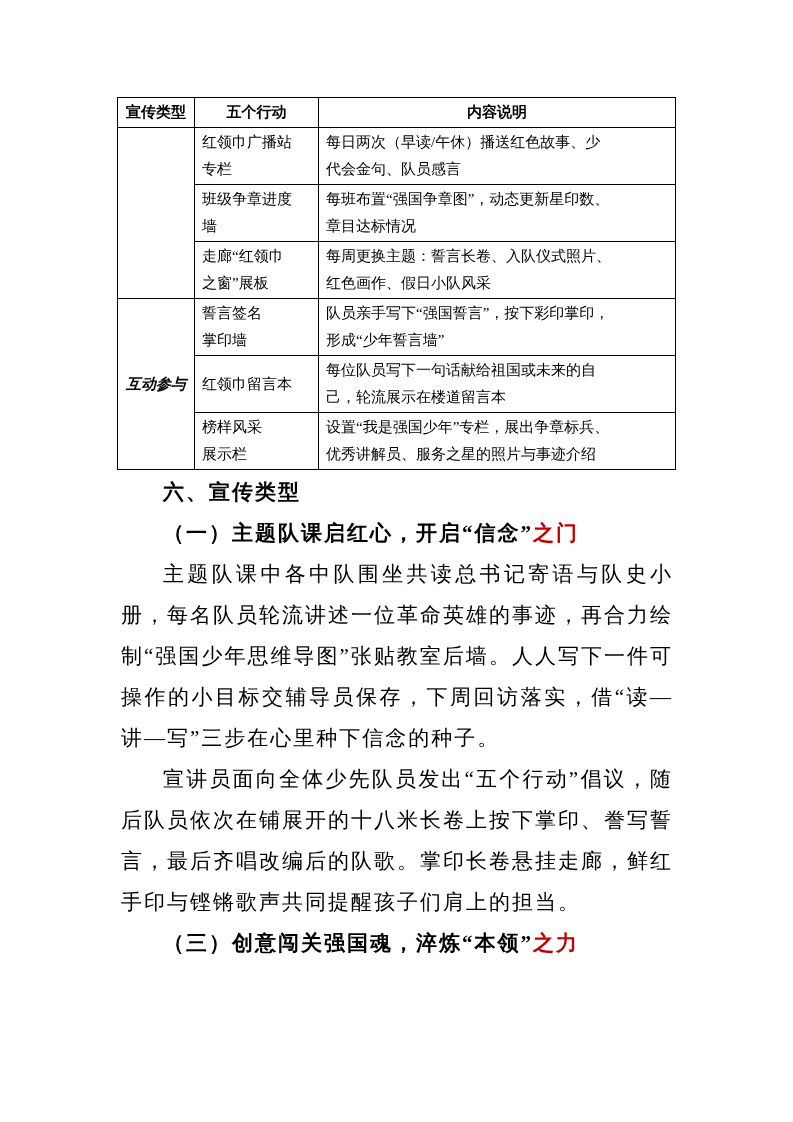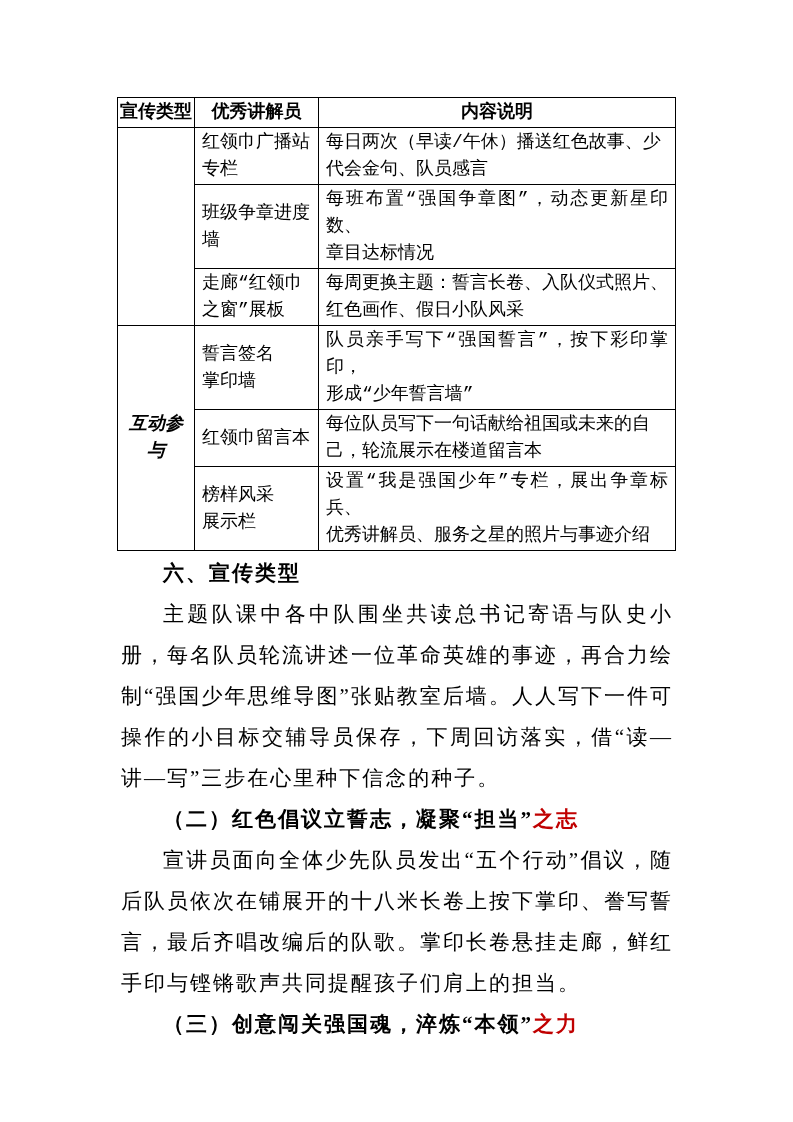--- a/index.html
+++ b/index.html
@@ -11,22 +11,21 @@
     font-family: "Liberation Serif", "DejaVu Serif", serif;
   }
   .page { position: relative; width: 793px; height: 1122px; background: #ffffff; }
 
   
   table.doc-table {
     border-collapse: collapse;
     table-layout: fixed;
     margin: 97px 0 0 117px;
     width: 558px;
-    font-size: 18px;
-    font-family: Liberation Mono, monospace;
+    font-size: 15px;
   }
   table.doc-table col.c1 { width: 77px; }
   table.doc-table col.c2 { width: 124px; }
   table.doc-table col.c3 { width: 357px; }
   table.doc-table th, table.doc-table td {
     border: 1px solid #000000;
     line-height: 27px;
     vertical-align: middle;
     padding: 1px 7px;
   }
@@ -69,21 +68,21 @@
 
   <table class="doc-table">
     <colgroup>
         <col class="c1">
         <col class="c2">
         <col class="c3">
       </colgroup>
     <thead>
       <tr>
         <th>宣传类型</th>
-        <th>优秀讲解员</th>
+        <th>五个行动</th>
         <th>内容说明</th>
       </tr>
     </thead>
     <tbody>
         <tr>
           <td rowspan="3" class="group-cell"></td>
           <td class="form-cell">红领巾广播站<br>专栏</td>
           <td class="desc-cell">每日两次（早读/午休）播送红色故事、少<br>代会金句、队员感言</td>
         </tr>
         <tr>
@@ -105,19 +104,19 @@
         </tr>
         <tr>
           <td class="form-cell">榜样风采<br>展示栏</td>
           <td class="desc-cell">设置“我是强国少年”专栏，展出争章标兵、<br>优秀讲解员、服务之星的照片与事迹介绍</td>
         </tr>
       </tbody>
   </table>
 
   <div class="content">
       <p class="heading1">六、宣传类型</p>
+      <p class="heading2">（一）主题队课启红心，开启“信念”<span class="red" style="color: rgb(192, 0, 0);">之门</span></p>
       <p class="paragraph">主题队课中各中队围坐共读总书记寄语与队史小册，每名队员轮流讲述一位革命英雄的事迹，再合力绘制“强国少年思维导图”张贴教室后墙。人人写下一件可操作的小目标交辅导员保存，下周回访落实，借“读—讲—写”三步在心里种下信念的种子。</p>
-      <p class="heading2">（二）红色倡议立誓志，凝聚“担当”<span class="red" style="color: rgb(192, 0, 0);">之志</span></p>
       <p class="paragraph">宣讲员面向全体少先队员发出“五个行动”倡议，随后队员依次在铺展开的十八米长卷上按下掌印、誊写誓言，最后齐唱改编后的队歌。掌印长卷悬挂走廊，鲜红手印与铿锵歌声共同提醒孩子们肩上的担当。</p>
       <p class="heading2">（三）创意闯关强国魂，淬炼“本领”<span class="red" style="color: rgb(192, 0, 0);">之力</span></p>
     </div>
 
 </div>
 
 </body></html>

